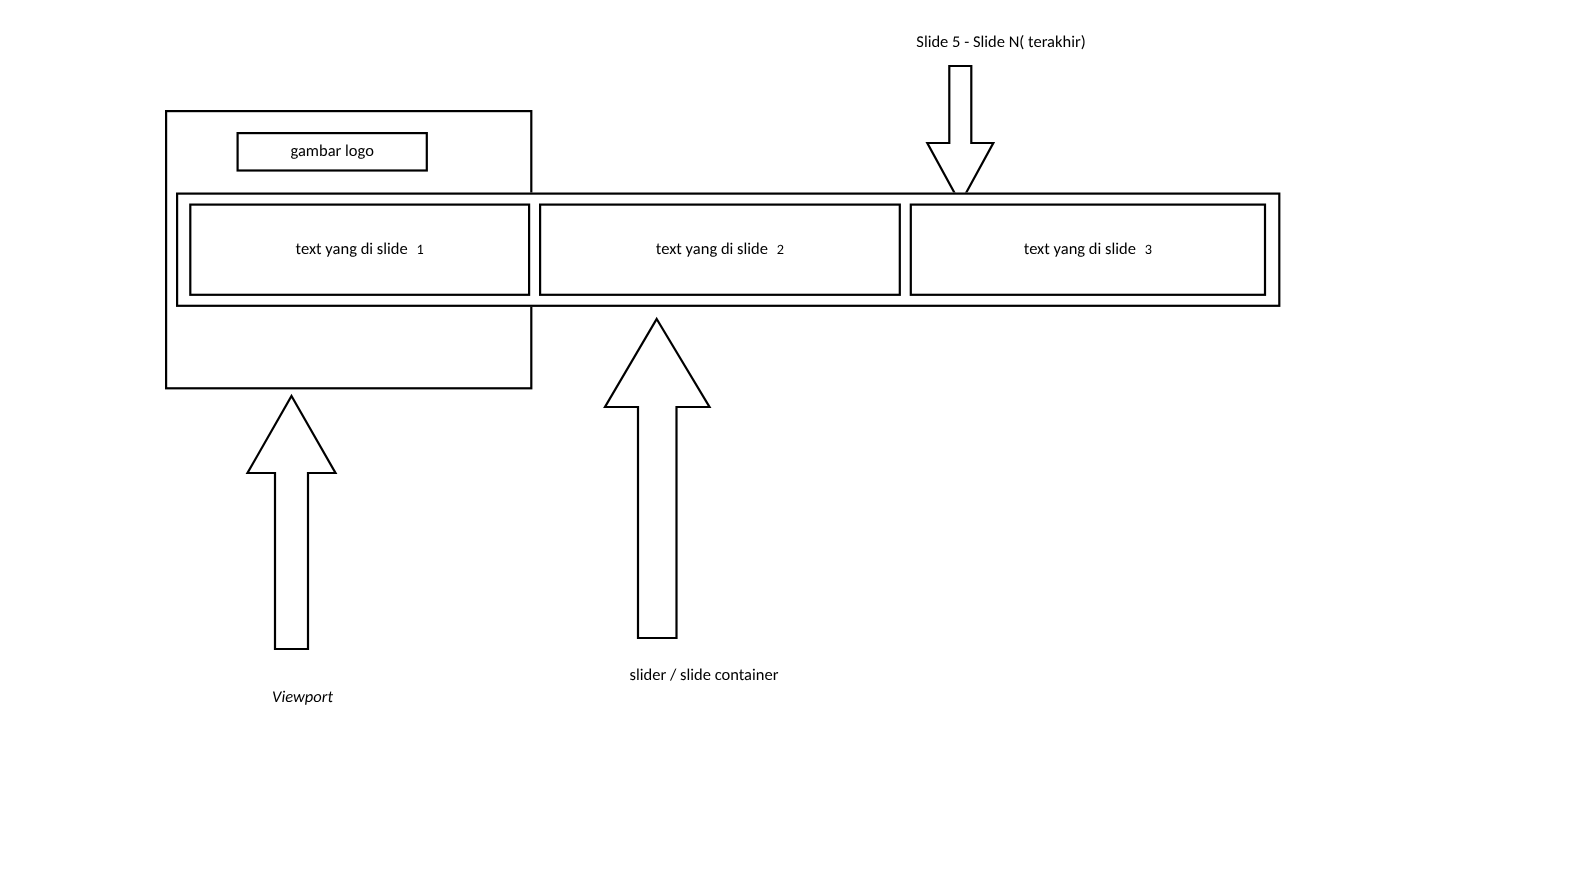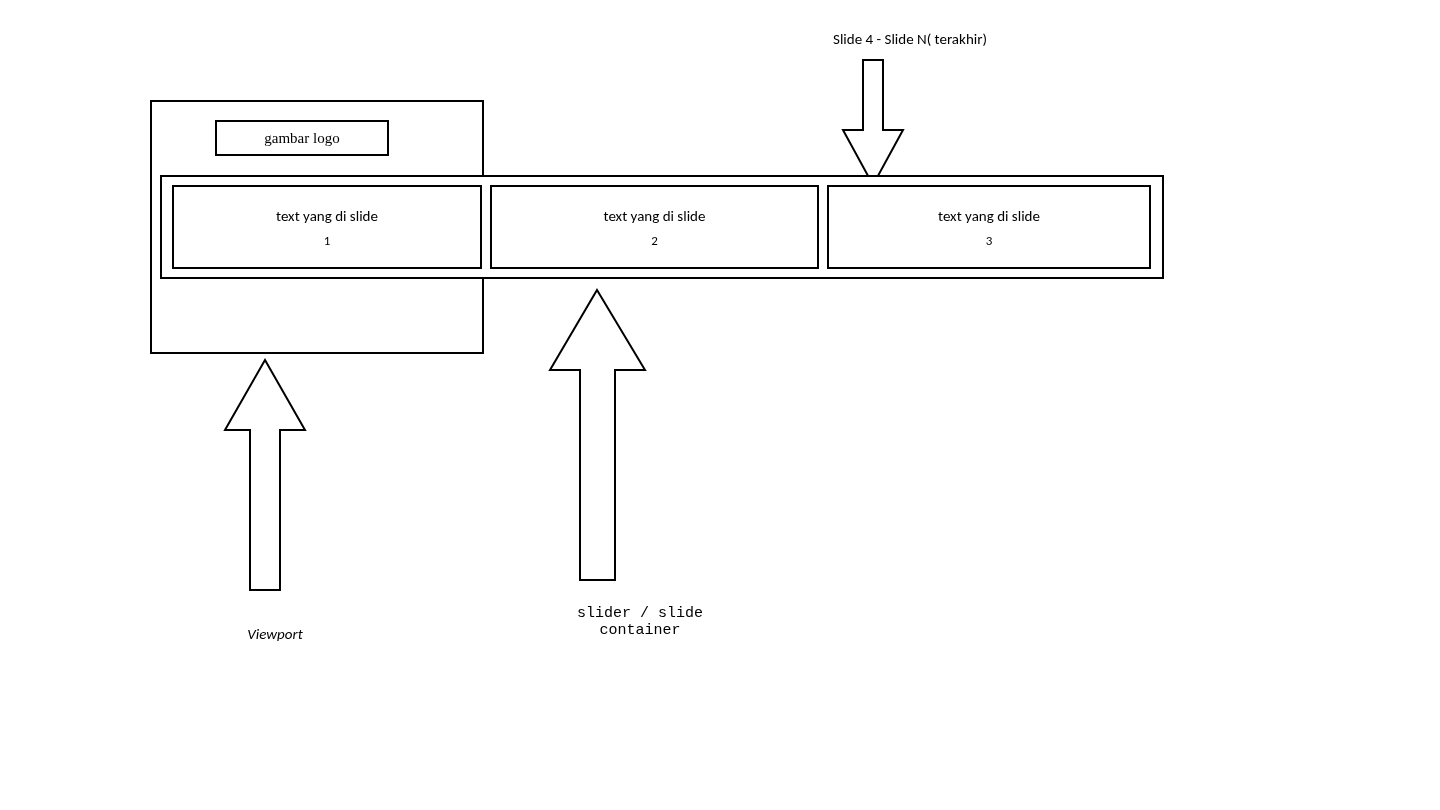--- a/index.html
+++ b/index.html
@@ -1,39 +1,39 @@
 <!DOCTYPE html>
 <html><head>
 <meta charset="utf-8">
 <style>
   html,body{margin:0;padding:0;width:1440px;height:810px;background:#fff;
     font-family:Calibri,Arial,sans-serif;font-size:15px;color:#000;}
   .canvas{position:relative;width:1440px;height:810px;}
   .box{position:absolute;border:2px solid #000;background:#fff;}
   .lbl{position:absolute;text-align:center;}
   .slide{position:absolute;border:2px solid #000;display:flex;
-    align-items:center;justify-content:center;gap:8px;flex-direction:column;}
+    align-items:center;justify-content:center;gap:8px;}
   .num{font-size:13px;}
   svg{position:absolute;overflow:visible;}
 </style>
 </head>
 <body>
 
 <div class="canvas">
 
-  <div class="lbl" style="left:780px;top:30px;width:260px;">Slide 4 - Slide N( terakhir)</div>
+  <div class="lbl" style="left:780px;top:30px;width:260px;">Slide 5 - Slide N( terakhir)</div>
 
   <svg style="left:843px;top:60px;" width="60" height="130">
     <path d="M20 0 L40 0 L40 70 L60 70 L30 125 L0 70 L20 70 Z" fill="#fff" stroke="#000" stroke-width="2"></path>
   </svg>
 
   <div class="box" style="left:150px;top:100px;width:330px;height:250px;"></div>
 
   <div class="box" style="left:215px;top:120px;width:170px;height:32px;
-       display:flex;align-items:center;justify-content:center;font-family:Liberation Serif, serif;">
+       display:flex;align-items:center;justify-content:center;">
     <span>gambar logo</span>
   </div>
 
   <div class="box" style="left:160px;top:175px;width:1000px;height:100px;"></div>
 
   <div class="slide" style="left:172px;top:185px;width:306px;height:80px;">
     <span>text yang di slide</span>
     <span class="num">1</span>
   </div>
 
@@ -50,15 +50,15 @@
   <svg style="left:225px;top:360px;" width="80" height="230">
     <path d="M40 0 L80 70 L55 70 L55 230 L25 230 L25 70 L0 70 Z" fill="#fff" stroke="#000" stroke-width="2"></path>
   </svg>
 
   <svg style="left:550px;top:290px;" width="95" height="290">
     <path d="M47 0 L95 80 L65 80 L65 290 L30 290 L30 80 L0 80 Z" fill="#fff" stroke="#000" stroke-width="2"></path>
   </svg>
 
   <div class="lbl" style="left:225px;top:625px;width:100px;font-style:italic;">Viewport</div>
 
-  <div class="lbl" style="left:540px;top:605px;width:200px;font-family:Liberation Mono, monospace;">slider / slide container</div>
+  <div class="lbl" style="left:540px;top:605px;width:200px;">slider / slide container</div>
 
 </div>
 
 </body></html>

